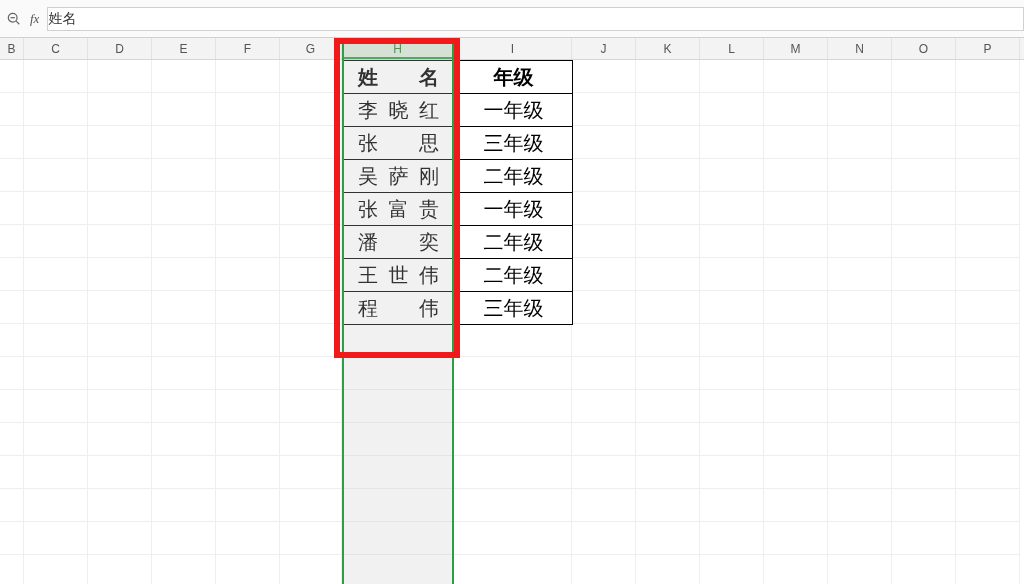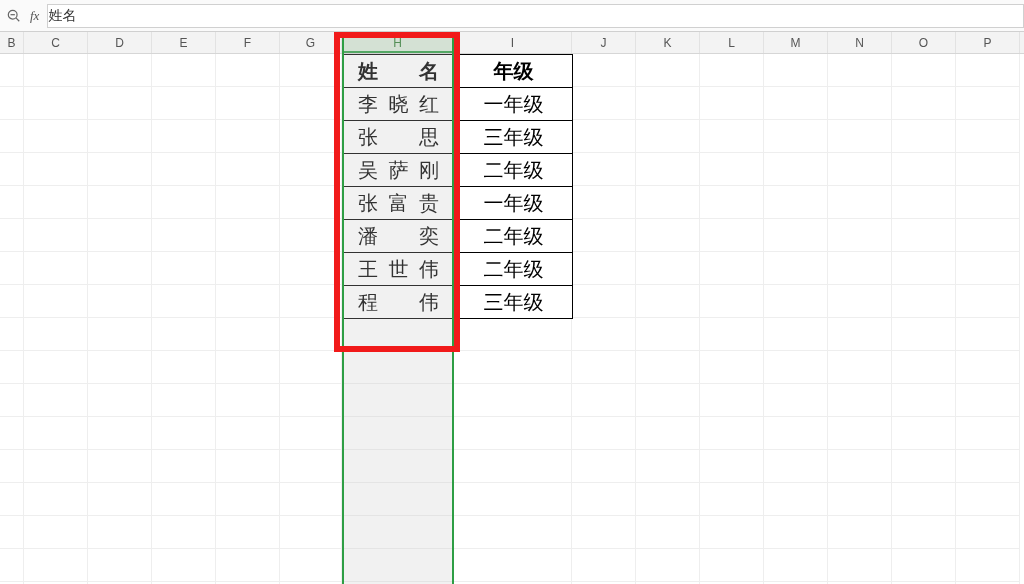--- a/index.html
+++ b/index.html
@@ -2,21 +2,21 @@
 <html><head>
 <meta charset="utf-8">
 <style>
   * { box-sizing: border-box; margin: 0; padding: 0; }
   html, body { width: 1024px; height: 584px; font-family: "Microsoft YaHei", "SimSun", Arial, sans-serif; background: #fff; overflow: hidden; }
 
   
   .formula-bar {
     display: flex;
     align-items: center;
-    height: 32px;
+    height: 38px;
     border-bottom: 1px solid #d0d0d0;
     padding-left: 6px;
     background: #fafafa;
     gap: 6px;
   }
   .fb-icon {
     width: 16px; height: 16px;
     display: inline-flex; align-items: center; justify-content: center;
     color: #555;
   }

